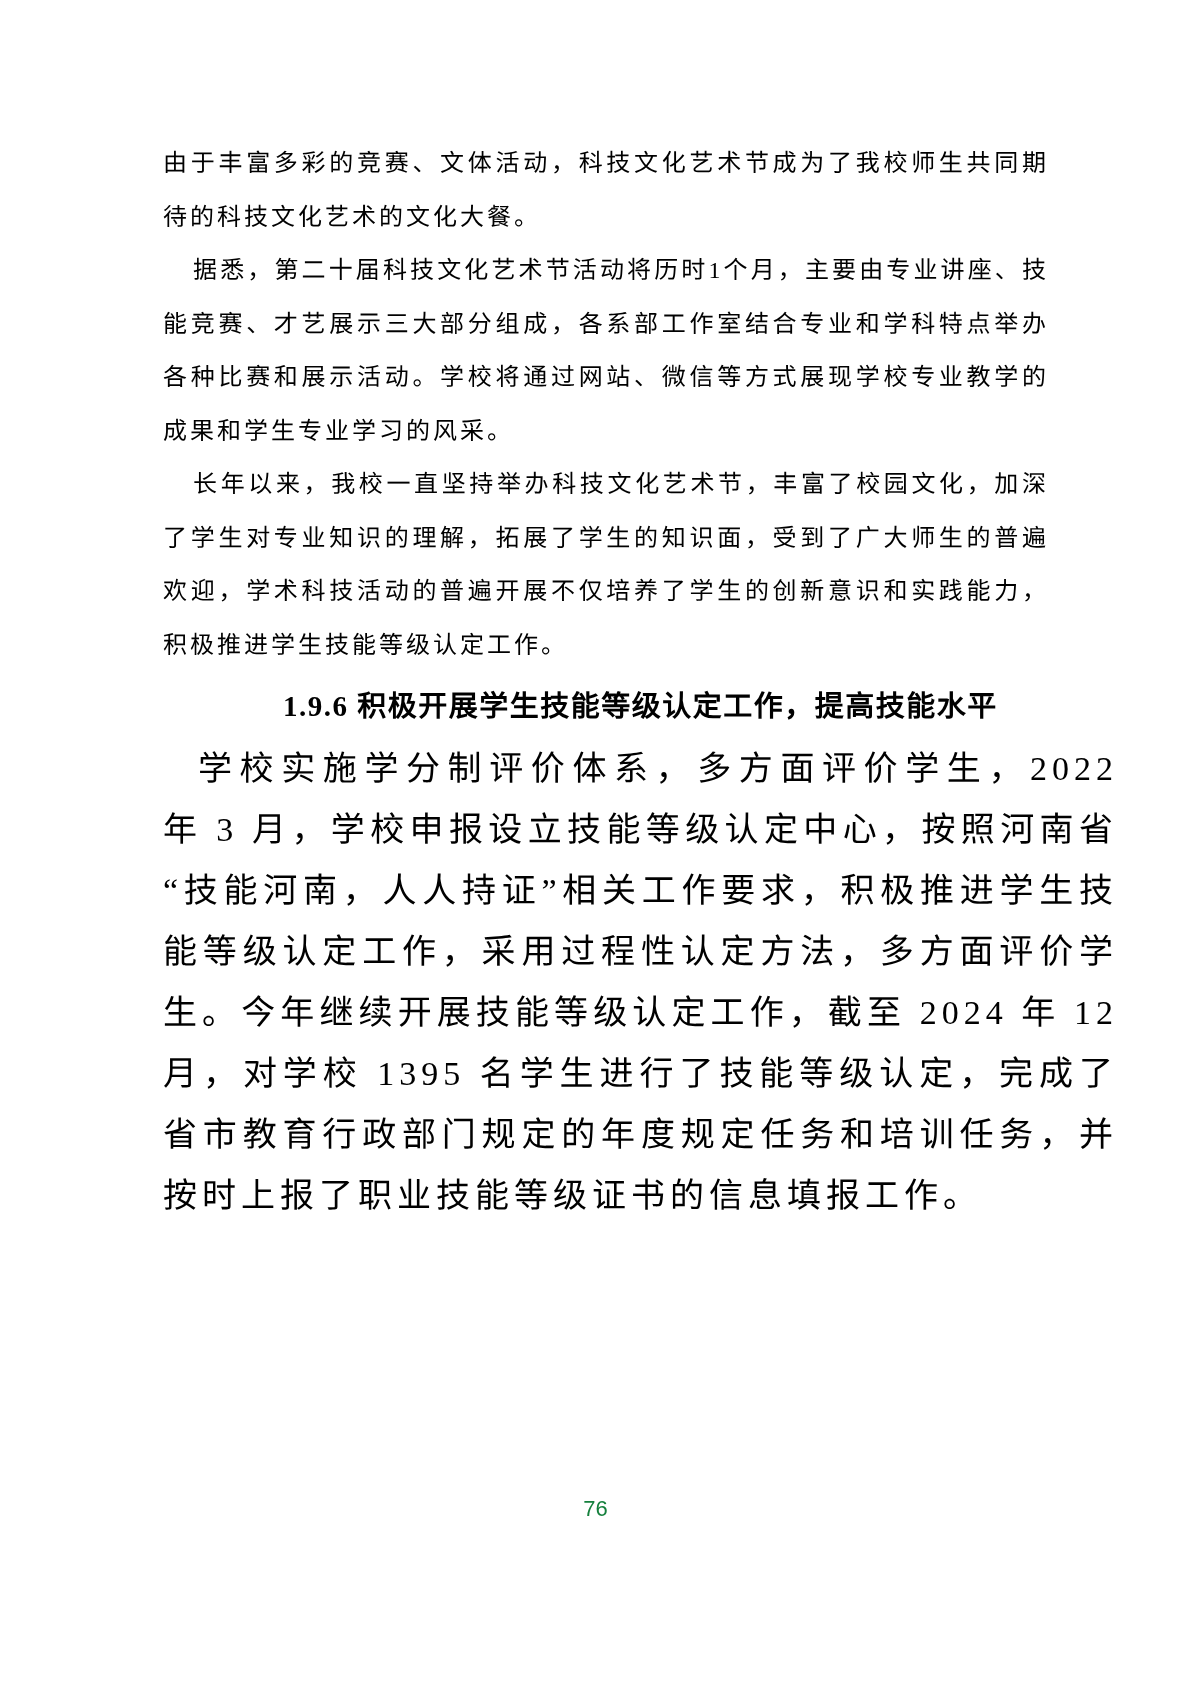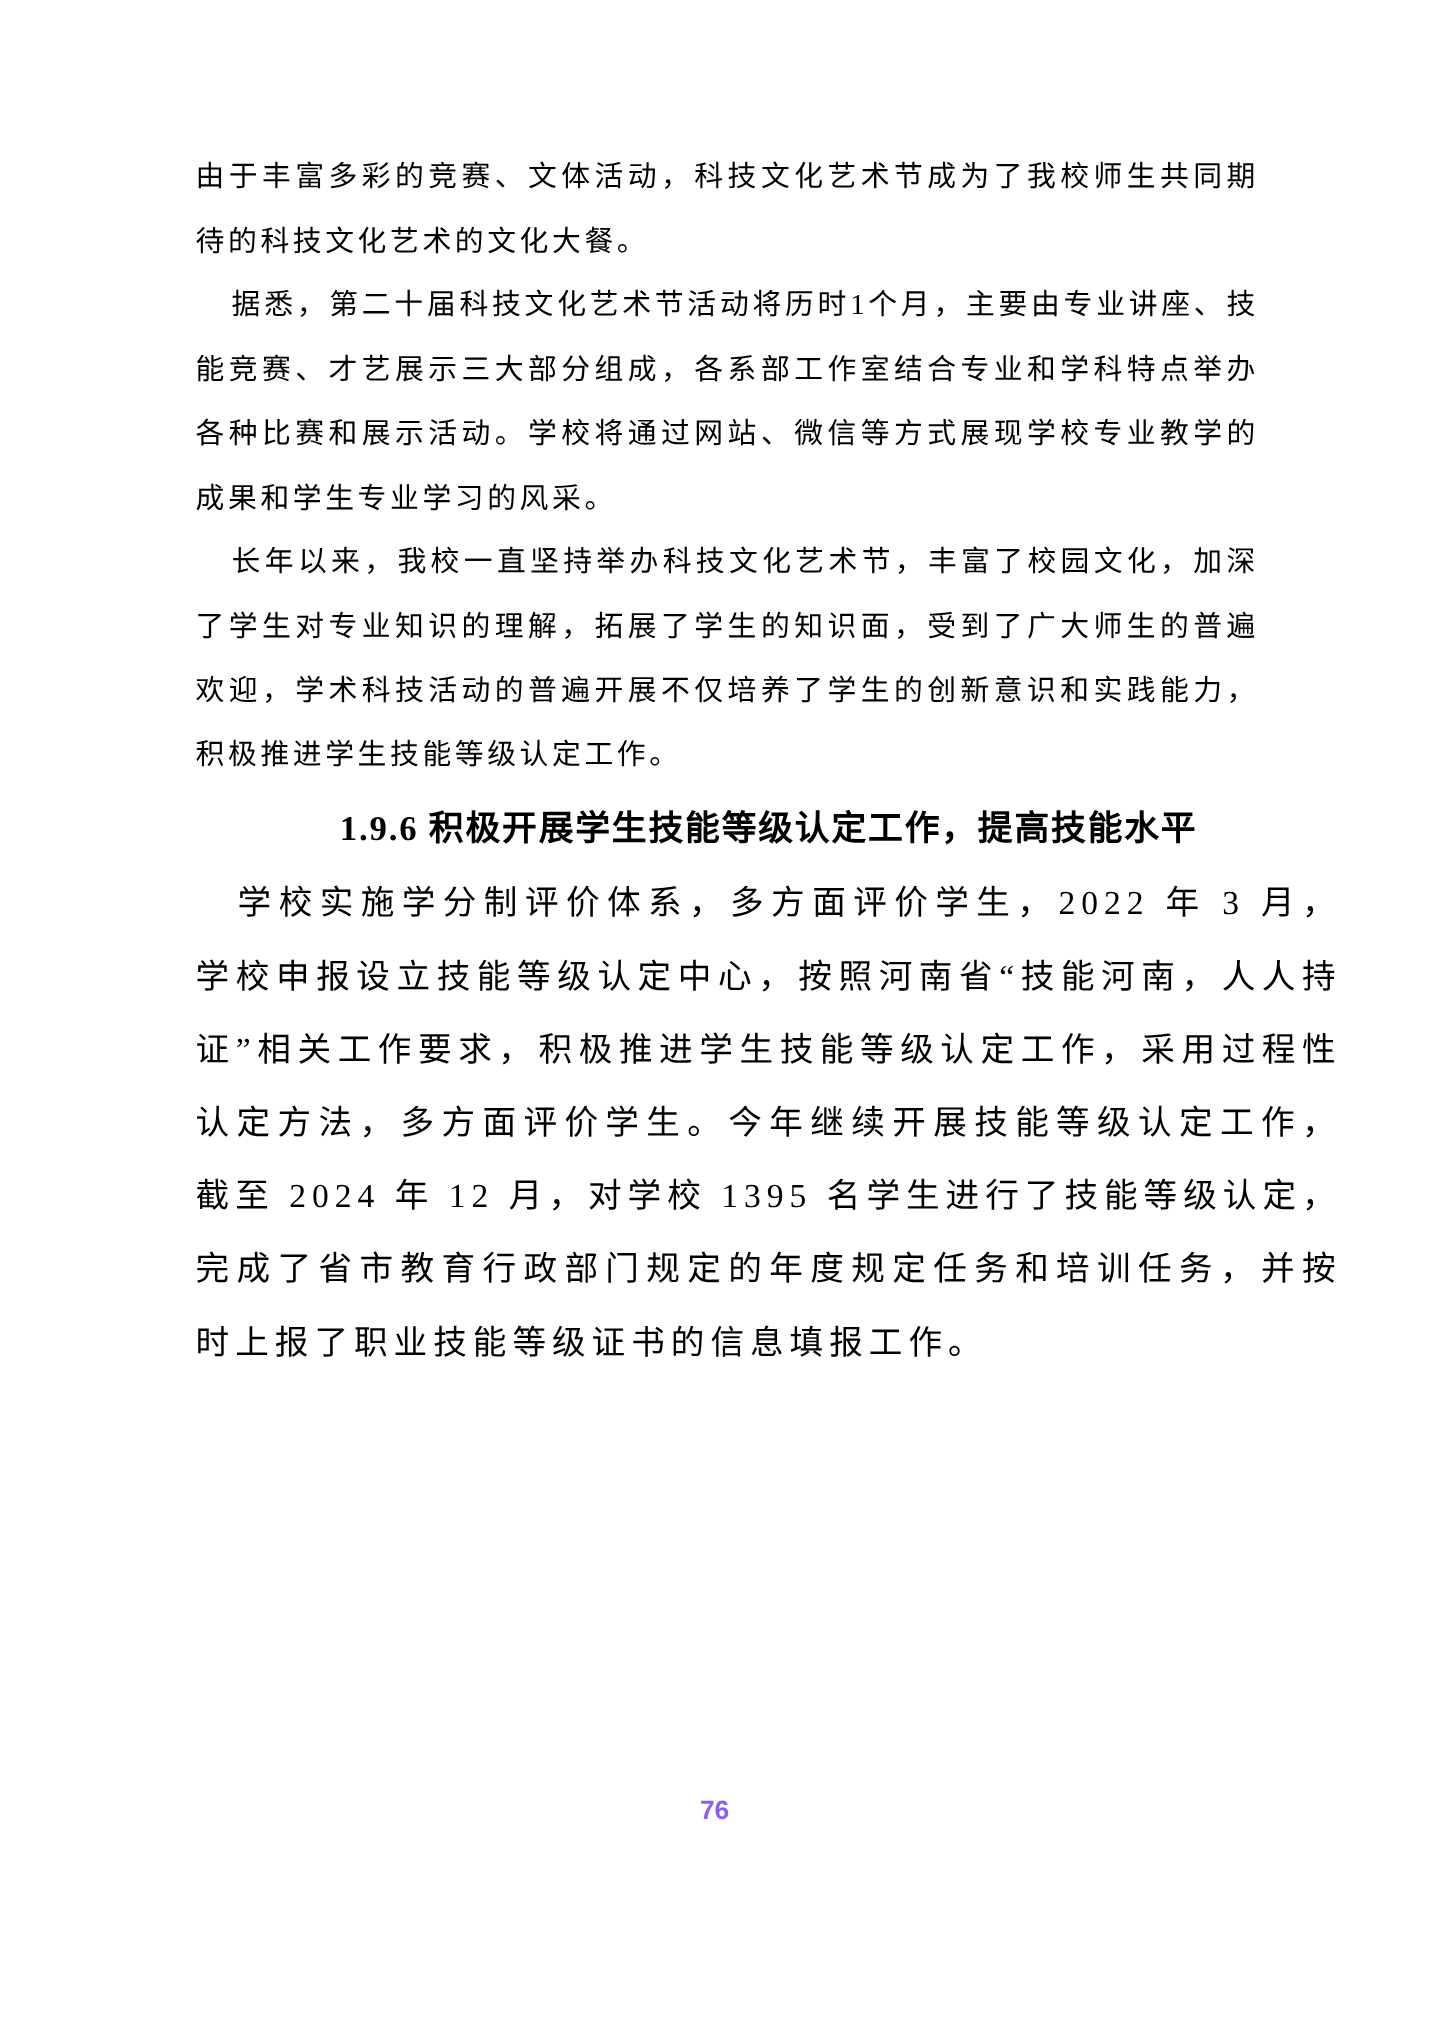--- a/index.html
+++ b/index.html
@@ -11,21 +11,21 @@
     position:relative;
     width:1191px;
     height:1684px;
     background:#ffffff;
     color:#000000;
     overflow:hidden;
   }
   .content{
     position:absolute;
     left:163px;
-    top:122px;
+    top:137px;
     width:955px;
   }
   
   .body-sm{
     font-family:"Liberation Serif","DejaVu Serif",serif;
     font-size:24px;
     line-height:53.5px;
     letter-spacing:3px;
     text-align:justify;
     margin:0;
@@ -39,38 +39,37 @@
     font-weight:bold;
     line-height:64px;
     letter-spacing:1.5px;
     margin:2px 0 0 0;
     width:955px;
     text-align:center;
   }
   
   .body-lg{
     font-family:"Liberation Serif","DejaVu Serif",serif;
-    font-size:28px;
+    font-size:34px;
     line-height:61px;
     letter-spacing:5px;
     text-align:justify;
     margin:0;
     width:955px;
     text-indent:35px;
   }
   .footer{
     position:absolute;
     left:0;
     top:1496px;
     width:100%;
     text-align:center;
     font-family:"Liberation Sans","DejaVu Sans",sans-serif;
     font-size:22px;
-    color:#8b5cf6;
-    font-weight:bold;
+    color:#15803d;
   }
 </style>
 </head>
 <body>
 
 <div class="page">
   <div class="content">
     <p class="body-sm">由于丰富多彩的竞赛、文体活动，科技文化艺术节成为了我校师生共同期待的科技文化艺术的文化大餐。</p>
     <p class="body-sm indent-sm">据悉，第二十届科技文化艺术节活动将历时1个月，主要由专业讲座、技能竞赛、才艺展示三大部分组成，各系部工作室结合专业和学科特点举办各种比赛和展示活动。学校将通过网站、微信等方式展现学校专业教学的成果和学生专业学习的风采。</p>
     <p class="body-sm indent-sm">长年以来，我校一直坚持举办科技文化艺术节，丰富了校园文化，加深了学生对专业知识的理解，拓展了学生的知识面，受到了广大师生的普遍欢迎，学术科技活动的普遍开展不仅培养了学生的创新意识和实践能力，积极推进学生技能等级认定工作。</p>

